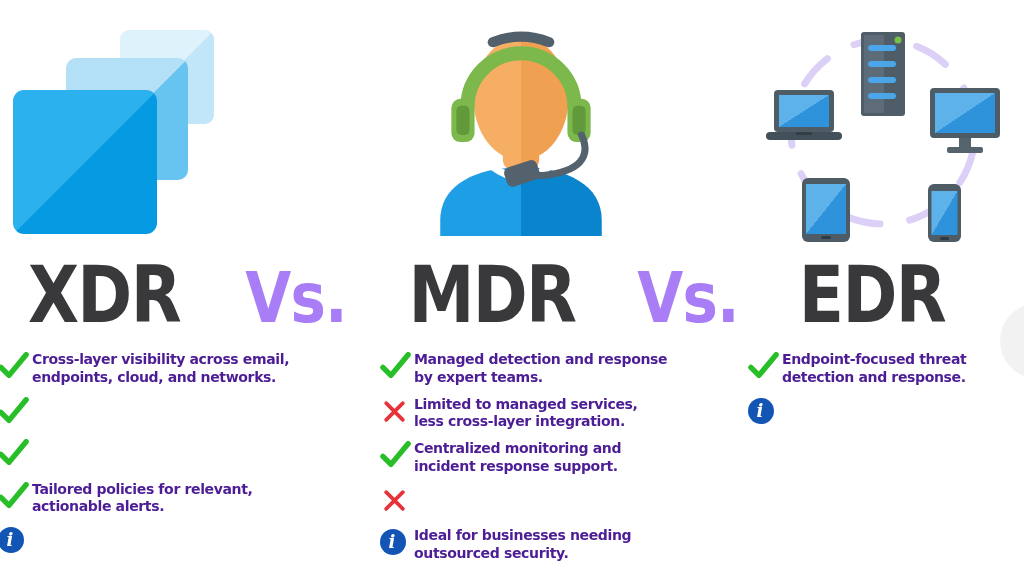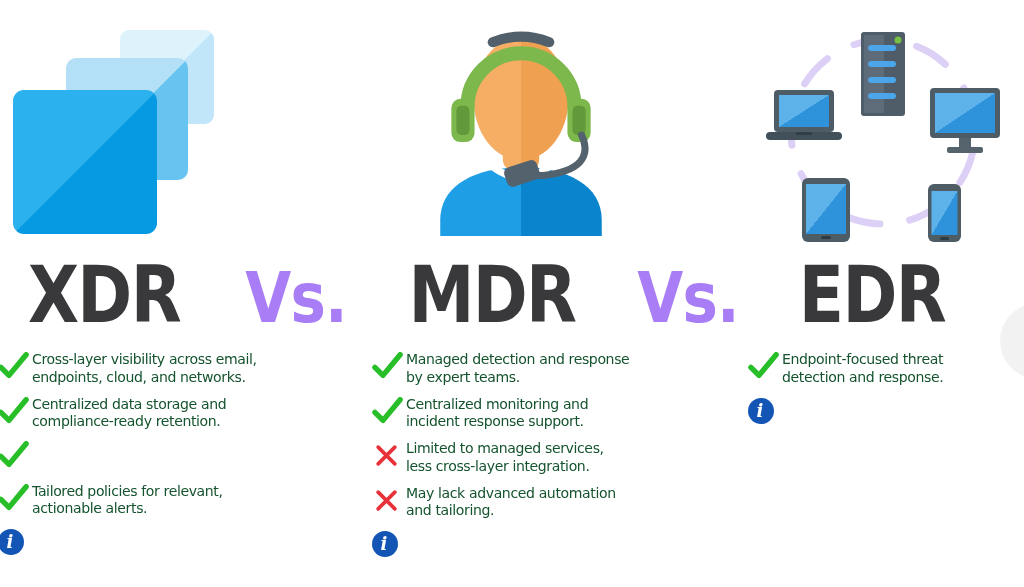--- a/index.html
+++ b/index.html
@@ -25,33 +25,33 @@
   .headerband{position:absolute;left:0;top:0;width:1024px;height:0;}
   .hterm,.hvs{
     position:absolute;top:256px;line-height:1;white-space:nowrap;
     font-weight:bold;transform:translateX(-50%) scaleX(0.85);
   }
   .hterm{font-size:78px;color:#39393b;letter-spacing:-2px;}
   .hvs{font-size:70px;color:#a87df5;top:263px;letter-spacing:-1px;}
   
   .col{position:absolute;top:350px;}
   .col-xdr{left:-2px;width:330px;}
-  .col-mdr{left:372px;width:310px;}
+  .col-mdr{left:380px;width:310px;}
   .col-edr{left:748px;width:262px;}
   .row{display:flex;align-items:flex-start;margin-bottom:8.5px;min-height:34px;}
   .ic{flex:0 0 34px;display:flex;justify-content:flex-start;}
   .ck{width:31px;height:27px;margin-top:2px;}
   .ck path{fill:none;stroke:#28be28;stroke-width:6;stroke-linecap:round;stroke-linejoin:round;}
   .cx{width:25px;height:25px;margin-top:4px;margin-left:2px;}
   .cx path{fill:none;stroke:#e63238;stroke-width:4.4;stroke-linecap:round;}
   .info-circle{width:26px;height:26px;margin-top:3px;border-radius:50%;background:#1255b4;
     display:flex;align-items:center;justify-content:center;}
   .info-i{color:#fff;font-family:"DejaVu Serif",serif;font-style:italic;font-weight:bold;
     font-size:18px;line-height:1;transform:translateX(-1px);}
-  .txt{color:#14532d;font-weight:normal;padding-top:1px;}
+  .txt{color:#4c1d95;font-weight:bold;padding-top:1px;}
   .txt .l{display:block;font-size:14.5px;line-height:17.5px;letter-spacing:-0.4px;
     white-space:nowrap;transform:scaleX(0.97);transform-origin:0 50%;}
 </style>
 </head>
 <body>
 
 <div class="canvas">
 
   <div class="hero hero-xdr">
     <div class="sq sq-back"></div>
@@ -146,24 +146,20 @@
         <span class="l">Cross-layer visibility across email,</span>
         <span class="l">endpoints, cloud, and networks.</span>
       </span>
     </div>
     <div class="row">
       <span class="ic">
           <svg class="ck" viewBox="0 0 34 30">
             <path d="M3 17 L12 26 L31 3"></path>
           </svg>
         </span>
-      <span class="txt">
-        <span class="l">Centralized data storage and</span>
-        <span class="l">compliance-ready retention.</span>
-      </span>
     </div>
     <div class="row">
       <span class="ic">
           <svg class="ck" viewBox="0 0 34 30">
             <path d="M3 17 L12 26 L31 3"></path>
           </svg>
         </span>
     </div>
     <div class="row">
       <span class="ic">
@@ -192,57 +188,57 @@
             <path d="M3 17 L12 26 L31 3"></path>
           </svg>
         </span>
       <span class="txt">
         <span class="l">Managed detection and response</span>
         <span class="l">by expert teams.</span>
       </span>
     </div>
     <div class="row">
       <span class="ic">
+          <svg class="cx" viewBox="0 0 30 30">
+            <path d="M5 5 L25 25 M25 5 L5 25"></path>
+          </svg>
+        </span>
+      <span class="txt">
+        <span class="l">Limited to managed services,</span>
+        <span class="l">less cross-layer integration.</span>
+      </span>
+    </div>
+    <div class="row">
+      <span class="ic">
           <svg class="ck" viewBox="0 0 34 30">
             <path d="M3 17 L12 26 L31 3"></path>
           </svg>
         </span>
       <span class="txt">
         <span class="l">Centralized monitoring and</span>
         <span class="l">incident response support.</span>
       </span>
     </div>
     <div class="row">
       <span class="ic">
           <svg class="cx" viewBox="0 0 30 30">
             <path d="M5 5 L25 25 M25 5 L5 25"></path>
           </svg>
         </span>
-      <span class="txt">
-        <span class="l">Limited to managed services,</span>
-        <span class="l">less cross-layer integration.</span>
-      </span>
-    </div>
-    <div class="row">
-      <span class="ic">
-          <svg class="cx" viewBox="0 0 30 30">
-            <path d="M5 5 L25 25 M25 5 L5 25"></path>
-          </svg>
-        </span>
-      <span class="txt">
-        <span class="l">May lack advanced automation</span>
-        <span class="l">and tailoring.</span>
-      </span>
     </div>
     <div class="row">
       <span class="ic">
           <span class="info-circle">
             <span class="info-i">i</span>
           </span>
         </span>
+      <span class="txt">
+        <span class="l">Ideal for businesses needing</span>
+        <span class="l">outsourced security.</span>
+      </span>
     </div>
   </div>
 
   <div class="col col-edr">
     <div class="row">
       <span class="ic">
           <svg class="ck" viewBox="0 0 34 30">
             <path d="M3 17 L12 26 L31 3"></path>
           </svg>
         </span>

